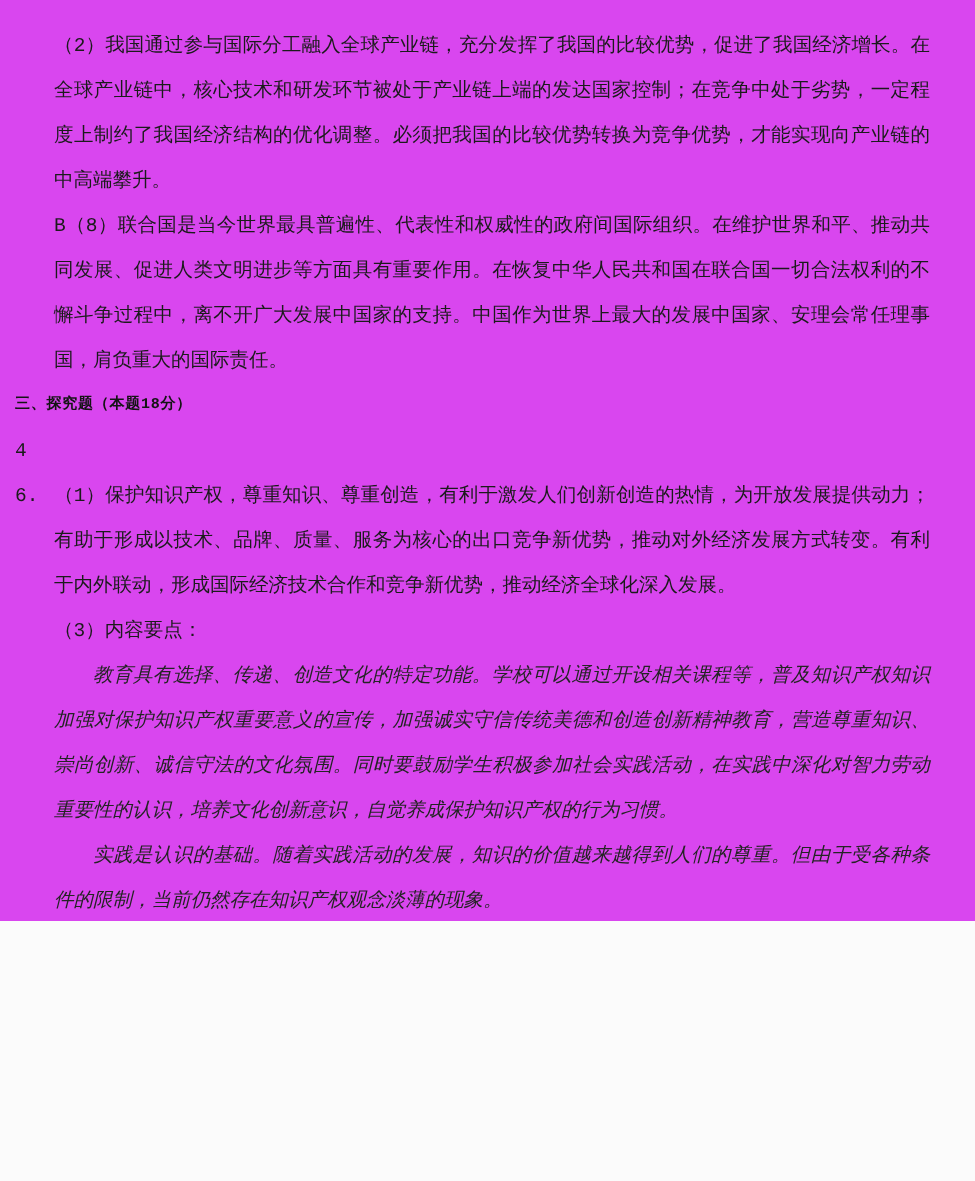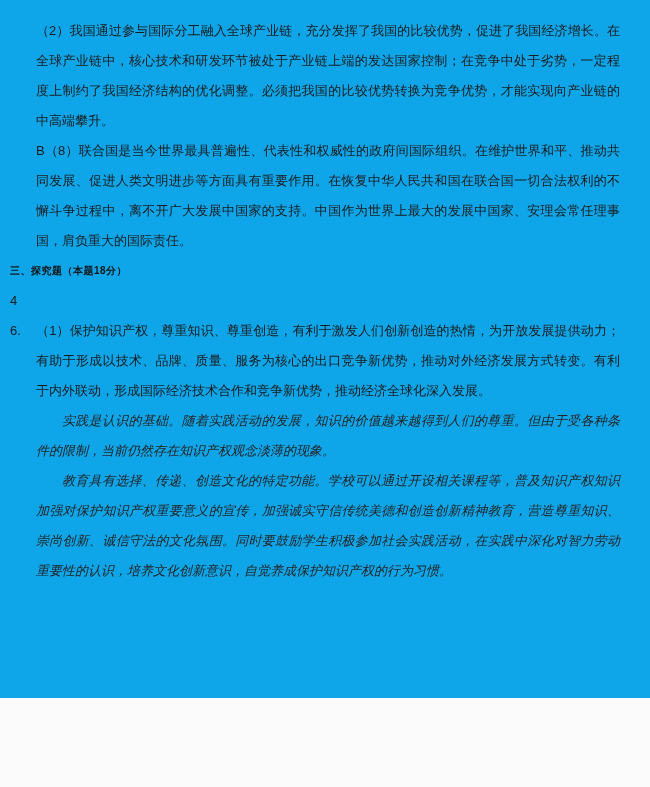--- a/index.html
+++ b/index.html
@@ -3,25 +3,25 @@
 <meta charset="utf-8">
 <style>
   html, body {
     margin: 0;
     padding: 0;
     background: #fbfbfb;
   }
   .page {
     position: relative;
     width: 650px;
-    height: 698px;
+    height: 614px;
     box-sizing: border-box;
-    background: #0ea5e9;
+    background: #d946ef;
     padding: 16px 30px 20px 36px;
-    font-family: Liberation Sans, sans-serif;
+    font-family: Liberation Mono, monospace;
     font-size: 13px;
     line-height: 30px;
     color: #1b1b1b;
     overflow: hidden;
   }
   .para {
     margin: 0;
     text-align: justify;
     text-justify: inter-ideograph;
     word-break: break-all;
@@ -65,20 +65,21 @@
 
   <h3 class="heading">三、探究题（本题18分）</h3>
 
   <div class="question-block">
 
     <p class="para hanging">
       <span class="qnum">46.</span><span>（1）保护知识产权，尊重知识、尊重创造，有利于激发人们创新创造的热情，为开放发展提供动力；有助于形成以技术、品牌、质量、服务为核心的出口竞争新优势，推动对外经济发展方式转变。有利于内外联动，形成国际经济技术合作和竞争新优势，推动经济全球化深入发展。</span>
     </p>
 
 
+    <p class="para">（3）内容要点：</p>
+
+    <p class="para kai">教育具有选择、传递、创造文化的特定功能。学校可以通过开设相关课程等，普及知识产权知识加强对保护知识产权重要意义的宣传，加强诚实守信传统美德和创造创新精神教育，营造尊重知识、崇尚创新、诚信守法的文化氛围。同时要鼓励学生积极参加社会实践活动，在实践中深化对智力劳动重要性的认识，培养文化创新意识，自觉养成保护知识产权的行为习惯。</p>
 
     <p class="para kai">实践是认识的基础。随着实践活动的发展，知识的价值越来越得到人们的尊重。但由于受各种条件的限制，当前仍然存在知识产权观念淡薄的现象。</p>
-
-    <p class="para kai">教育具有选择、传递、创造文化的特定功能。学校可以通过开设相关课程等，普及知识产权知识加强对保护知识产权重要意义的宣传，加强诚实守信传统美德和创造创新精神教育，营造尊重知识、崇尚创新、诚信守法的文化氛围。同时要鼓励学生积极参加社会实践活动，在实践中深化对智力劳动重要性的认识，培养文化创新意识，自觉养成保护知识产权的行为习惯。</p>
 
   </div>
 
 </div>
 
 </body></html>

